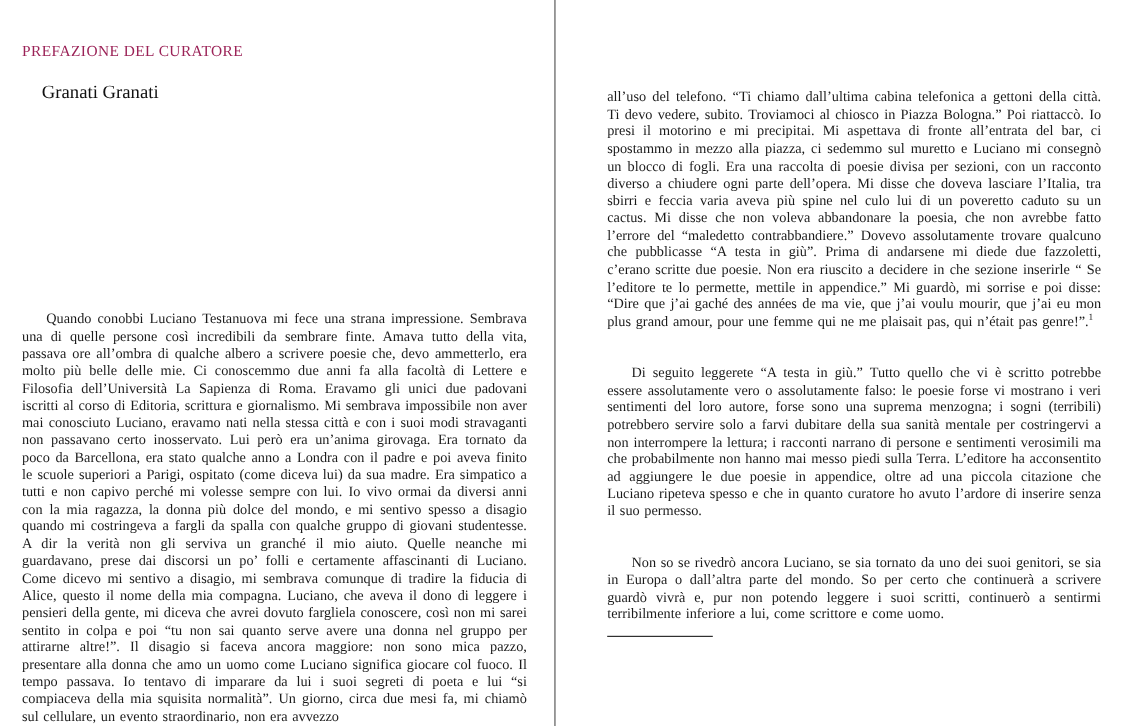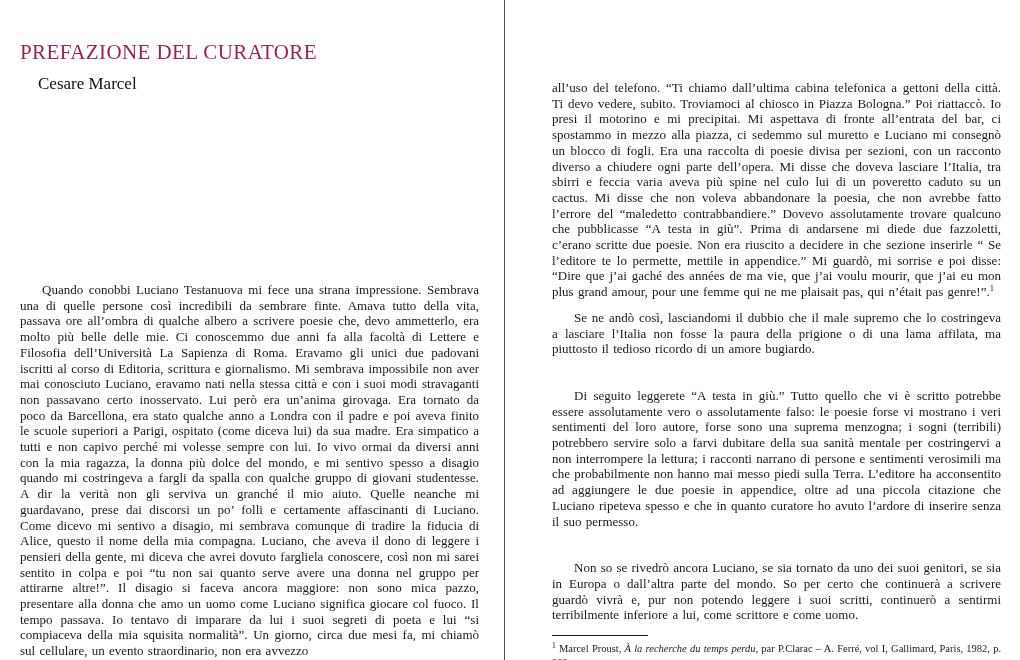--- a/index.html
+++ b/index.html
@@ -22,21 +22,21 @@
     background: var(--divider, #4d4d4d);
   }
   .page { position: absolute; top: 0; height: 660px; }
   .page-left  { left: 20px;  width: 459px; }
   .page-right { left: 552px; width: 449px; margin-top: 44px; }
 
   .page-title {
     position: absolute;
     top: 40px;
     left: 0;
-    font-size: 21px;
+    font-size: 14px;
     font-weight: normal;
     letter-spacing: 0.4px;
     color: var(--title, #9b2257);
   }
   .author-name {
     position: absolute;
     top: 74px;
     left: 18px;
     font-size: 17px;
     font-weight: normal;
@@ -85,38 +85,36 @@
   .footnote-text sup { font-size: 7.5px; line-height: 0; vertical-align: super; }
   .footnote-text i { font-style: italic; }
 </style>
 </head>
 <body>
 
 <div class="spread">
 
   <section class="page page-left">
     <h1 class="page-title">PREFAZIONE DEL CURATORE</h1>
-    <h2 class="author-name">Cesare Marcel</h2>
+    <h2 class="author-name">Granati Granati</h2>
     <p class="body-par indent left-body">Quando conobbi Luciano Testanuova mi fece una strana impressione. Sembrava una di quelle persone così incredibili da sembrare finte. Amava tutto della vita, passava ore all’ombra di qualche albero a scrivere poesie che, devo ammetterlo, era molto più belle delle mie. Ci conoscemmo due anni fa alla facoltà di Lettere e Filosofia dell’Università La Sapienza di Roma. Eravamo gli unici due padovani iscritti al corso di Editoria, scrittura e giornalismo. Mi sembrava impossibile non aver mai conosciuto Luciano, eravamo nati nella stessa città e con i suoi modi stravaganti non passavano certo inosservato. Lui però era un’anima girovaga. Era tornato da poco da Barcellona, era stato qualche anno a Londra con il padre e poi aveva finito le scuole superiori a Parigi, ospitato (come diceva lui) da sua madre. Era simpatico a tutti e non capivo perché mi volesse sempre con lui. Io vivo ormai da diversi anni con la mia ragazza, la donna più dolce del mondo, e mi sentivo spesso a disagio quando mi costringeva a fargli da spalla con qualche gruppo di giovani studentesse. A dir la verità non gli serviva un granché il mio aiuto. Quelle neanche mi guardavano, prese dai discorsi un po’ folli e certamente affascinanti di Luciano. Come dicevo mi sentivo a disagio, mi sembrava comunque di tradire la fiducia di Alice, questo il nome della mia compagna. Luciano, che aveva il dono di leggere i pensieri della gente, mi diceva che avrei dovuto fargliela conoscere, così non mi sarei sentito in colpa e poi “tu non sai quanto serve avere una donna nel gruppo per attirarne altre!”. Il disagio si faceva ancora maggiore: non sono mica pazzo, presentare alla donna che amo un uomo come Luciano significa giocare col fuoco. Il tempo passava. Io tentavo di imparare da lui i suoi segreti di poeta e lui “si compiaceva della mia squisita normalità”. Un giorno, circa due mesi fa, mi chiamò sul cellulare, un evento straordinario, non era avvezzo</p>
   </section>
 
   <div class="page-divider"></div>
 
   <section class="page page-right">
     <div class="right-flow">
 
       <p class="body-par"><span>all’uso del telefono. “Ti chiamo dall’ultima cabina telefonica a gettoni della città. Ti devo vedere, subito. Troviamoci al chiosco in Piazza Bologna.” Poi riattaccò. Io presi il motorino e mi precipitai. Mi aspettava di fronte all’entrata del bar, ci spostammo in mezzo alla piazza, ci sedemmo sul muretto e Luciano mi consegnò un blocco di fogli. Era una raccolta di poesie divisa per sezioni, con un racconto diverso a chiudere ogni parte dell’opera. Mi disse che doveva lasciare l’Italia, tra sbirri e feccia varia aveva più spine nel culo lui di un poveretto caduto su un cactus. Mi disse che non voleva abbandonare la poesia, che non avrebbe fatto l’errore del “maledetto contrabbandiere.” Dovevo assolutamente trovare qualcuno che pubblicasse “A testa in giù”. Prima di andarsene mi diede due fazzoletti, c’erano scritte due poesie. Non era riuscito a decidere in che sezione inserirle “ Se l’editore te lo permette, mettile in appendice.” Mi guardò, mi sorrise e poi disse: “Dire que j’ai gaché des années de ma vie, que j’ai voulu mourir, que j’ai eu mon plus grand amour, pour une femme qui ne me plaisait pas, qui n’était pas genre!”.</span><sup class="fn-ref">1</sup></p>
 
-      <p class="body-par indent par-2">Se ne andò così, lasciandomi il dubbio che il male supremo che lo costringeva a lasciare l’Italia non fosse la paura della prigione o di una lama affilata, ma piuttosto il tedioso ricordo di un amore bugiardo.</p>
 
       <p class="body-par indent par-3">Di seguito leggerete “A testa in giù.” Tutto quello che vi è scritto potrebbe essere assolutamente vero o assolutamente falso: le poesie forse vi mostrano i veri sentimenti del loro autore, forse sono una suprema menzogna; i sogni (terribili) potrebbero servire solo a farvi dubitare della sua sanità mentale per costringervi a non interrompere la lettura; i racconti narrano di persone e sentimenti verosimili ma che probabilmente non hanno mai messo piedi sulla Terra. L’editore ha acconsentito ad aggiungere le due poesie in appendice, oltre ad una piccola citazione che Luciano ripeteva spesso e che in quanto curatore ho avuto l’ardore di inserire senza il suo permesso.</p>
 
       <p class="body-par indent par-4">Non so se rivedrò ancora Luciano, se sia tornato da uno dei suoi genitori, se sia in Europa o dall’altra parte del mondo. So per certo che continuerà a scrivere guardò vivrà e, pur non potendo leggere i suoi scritti, continuerò a sentirmi terribilmente inferiore a lui, come scrittore e come uomo.</p>
 
       <div class="footnote">
         <div class="footnote-rule"></div>
-        <p class="footnote-text"><sup>1</sup> <span>Marcel Proust, </span><i>À la recherche du temps perdu,</i><span> par P.Clarac – A. Ferré, vol I, Gallimard, Paris, 1982, p. 382</span></p>
       </div>
 
     </div>
   </section>
 
 </div>
 
 </body></html>

